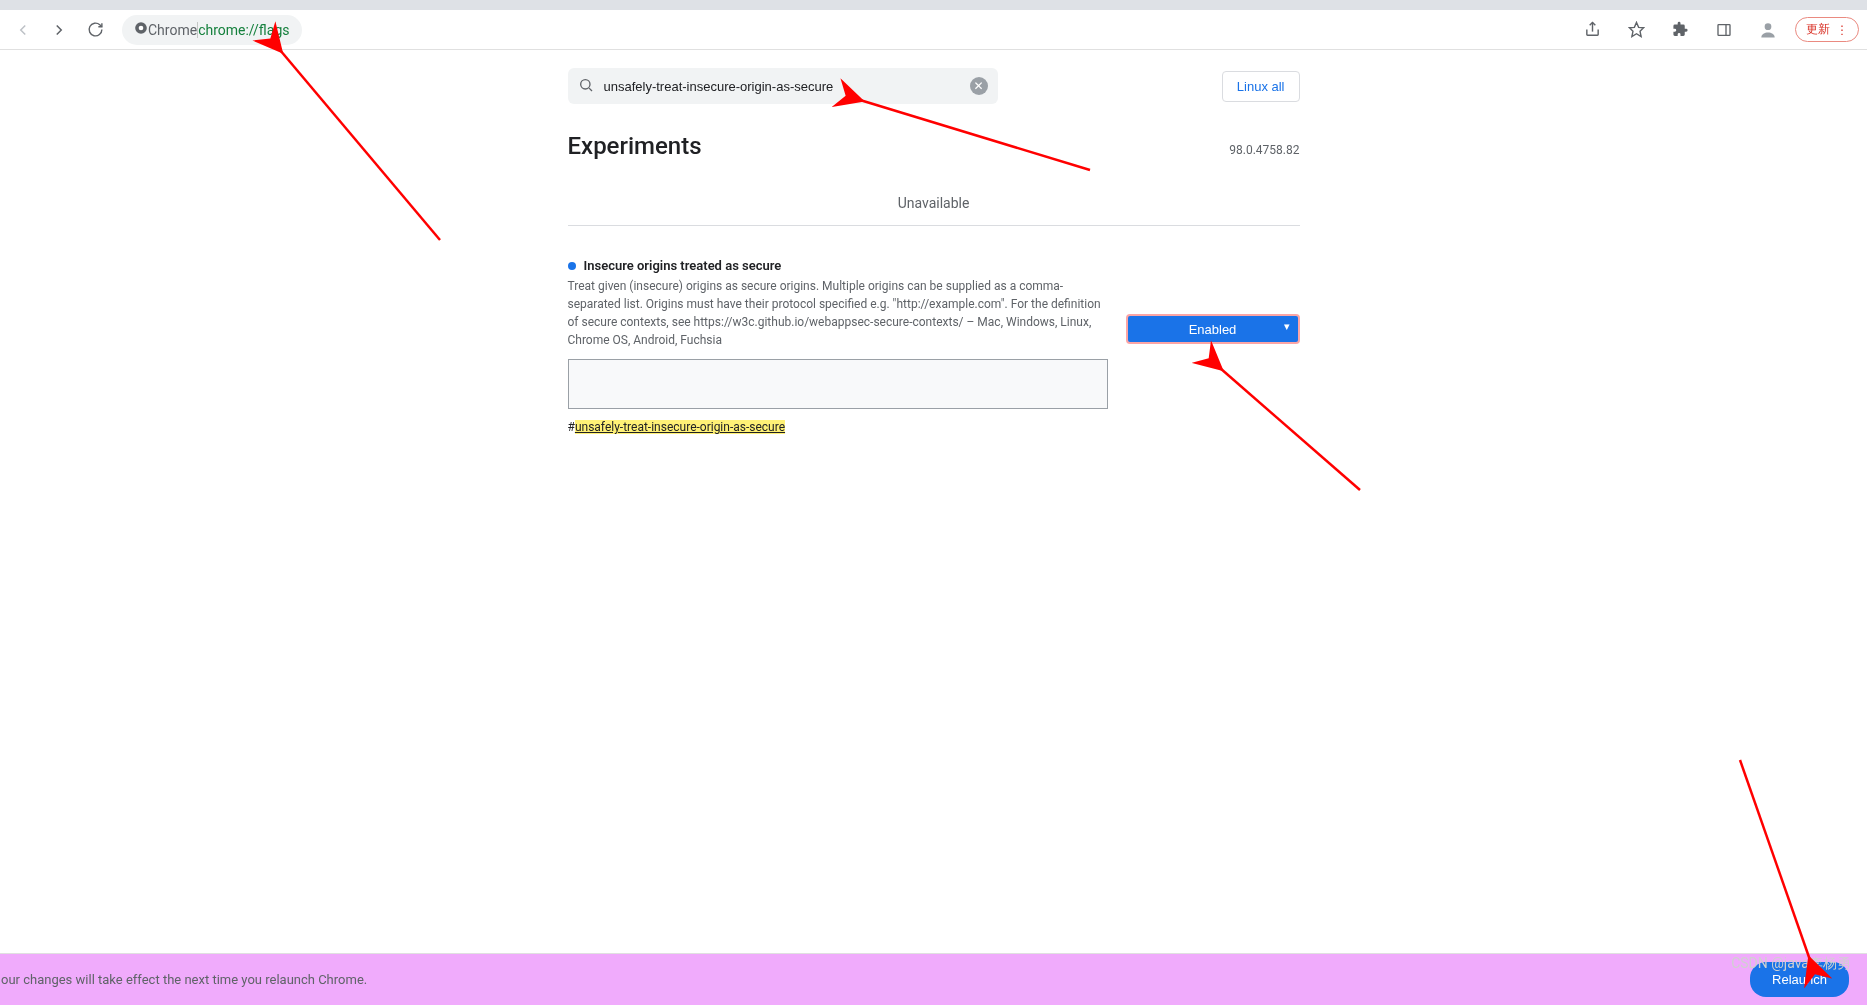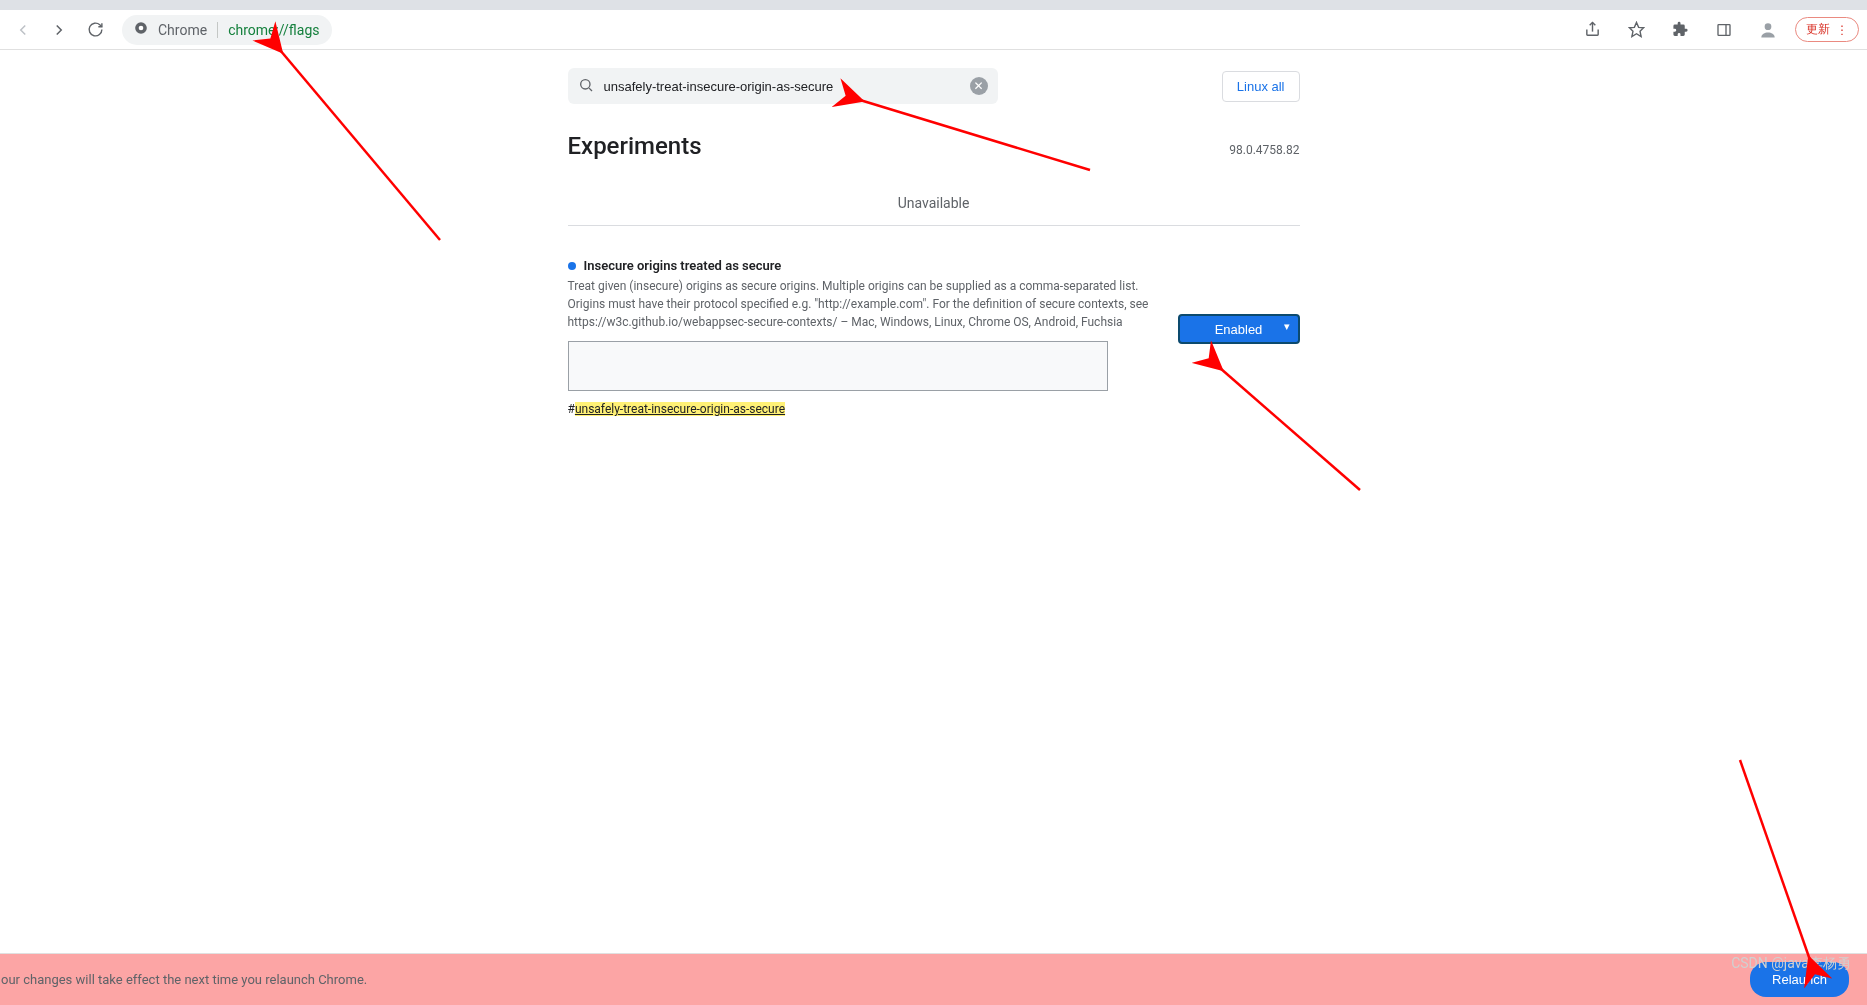--- a/index.html
+++ b/index.html
@@ -44,21 +44,20 @@
   .tool-icon.disabled { color: #bdc1c6; }
   .omnibox {
     flex: 0 0 auto;
     display: flex;
     align-items: center;
     height: 30px;
     background: #f1f3f4;
     border-radius: 15px;
     padding: 0 12px;
     margin-left: 8px;
-    gap: 10px;
     min-width: 130px;
   }
   .omnibox-chrome-label {
     color: #5f6368;
     font-size: 14px;
   }
   .omnibox-sep {
     width: 1px;
     height: 16px;
     background: #c4c7c5;
@@ -197,25 +196,25 @@
   }
   .flag-hash {
     margin-top: 8px;
     font-size: 12px;
   }
   .flag-hash .hl {
     background: #fff176;
     text-decoration: underline;
   }
   .flag-select {
-    width: 122px;
+    width: 174px;
     height: 30px;
     background: #1a73e8;
     color: #fff;
-    border: 2px solid #0c4a6e;
+    border: 2px solid #fca5a5;
     border-radius: 4px;
     padding: 0 8px;
     font-size: 13px;
     cursor: pointer;
     margin-top: 56px;
     appearance: none;
     text-align: center;
     text-align-last: center;
     position: relative;
   }
@@ -230,21 +229,21 @@
     color: #fff;
     pointer-events: none;
     font-size: 11px;
   }
   
   .bottombar {
     position: absolute;
     left: 0; right: 0; bottom: 0;
     height: 52px;
     border-top: 1px solid #e0e0e0;
-    background: #fca5a5;
+    background: #f0abfc;
     display: flex;
     align-items: center;
     justify-content: space-between;
     padding: 0 18px 0 0;
   }
   .bottombar-msg {
     color: #5f6368;
     font-size: 13px;
     padding-left: 1px;
   }

